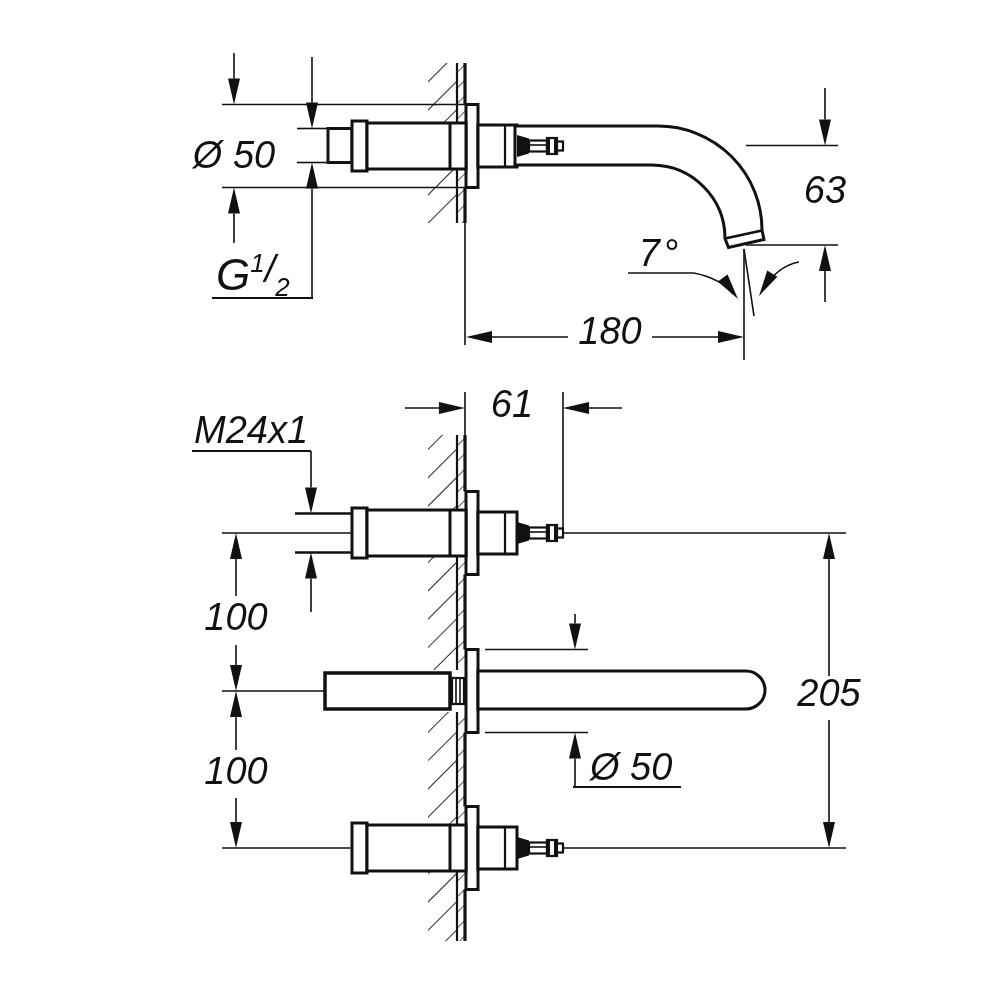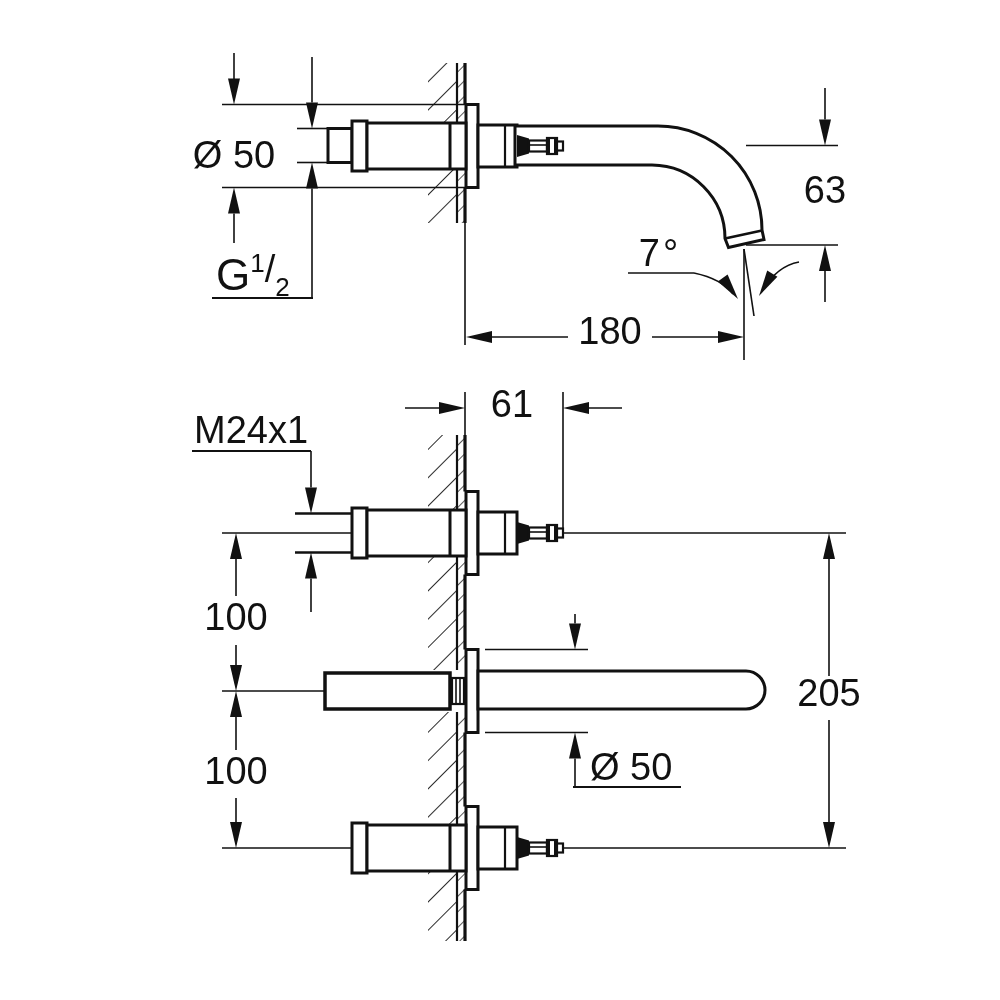--- a/index.html
+++ b/index.html
@@ -1,16 +1,16 @@
 <!DOCTYPE html>
 <html><head>
 <meta charset="utf-8">
 <style>
   html,body{margin:0;padding:0;background:#fff;}
-  .page{width:1000px;height:1000px;background:#fff;position:relative;overflow:hidden;}
+  .page{width:1000px;height:1000px;background:#fff;position:relative;overflow:hidden;font-style:italic;}
   svg{display:block;}
   svg text{font-family:"Liberation Sans",sans-serif;font-size:38px;fill:#111;}
   .thin{stroke:#111;stroke-width:1.6;fill:none}
   .med{stroke:#111;stroke-width:2.2;fill:none}
   .u2{stroke:#111;stroke-width:2;fill:none}
   .mw{stroke:#111;stroke-width:2.5;fill:none}
   .ol{stroke:#111;stroke-width:3;fill:none}
   .olw{stroke:#111;stroke-width:3;fill:#fff}
   .olw35{stroke:#111;stroke-width:3.5;fill:#fff}
   .mwf{stroke:#111;stroke-width:2.2;fill:#fff}

